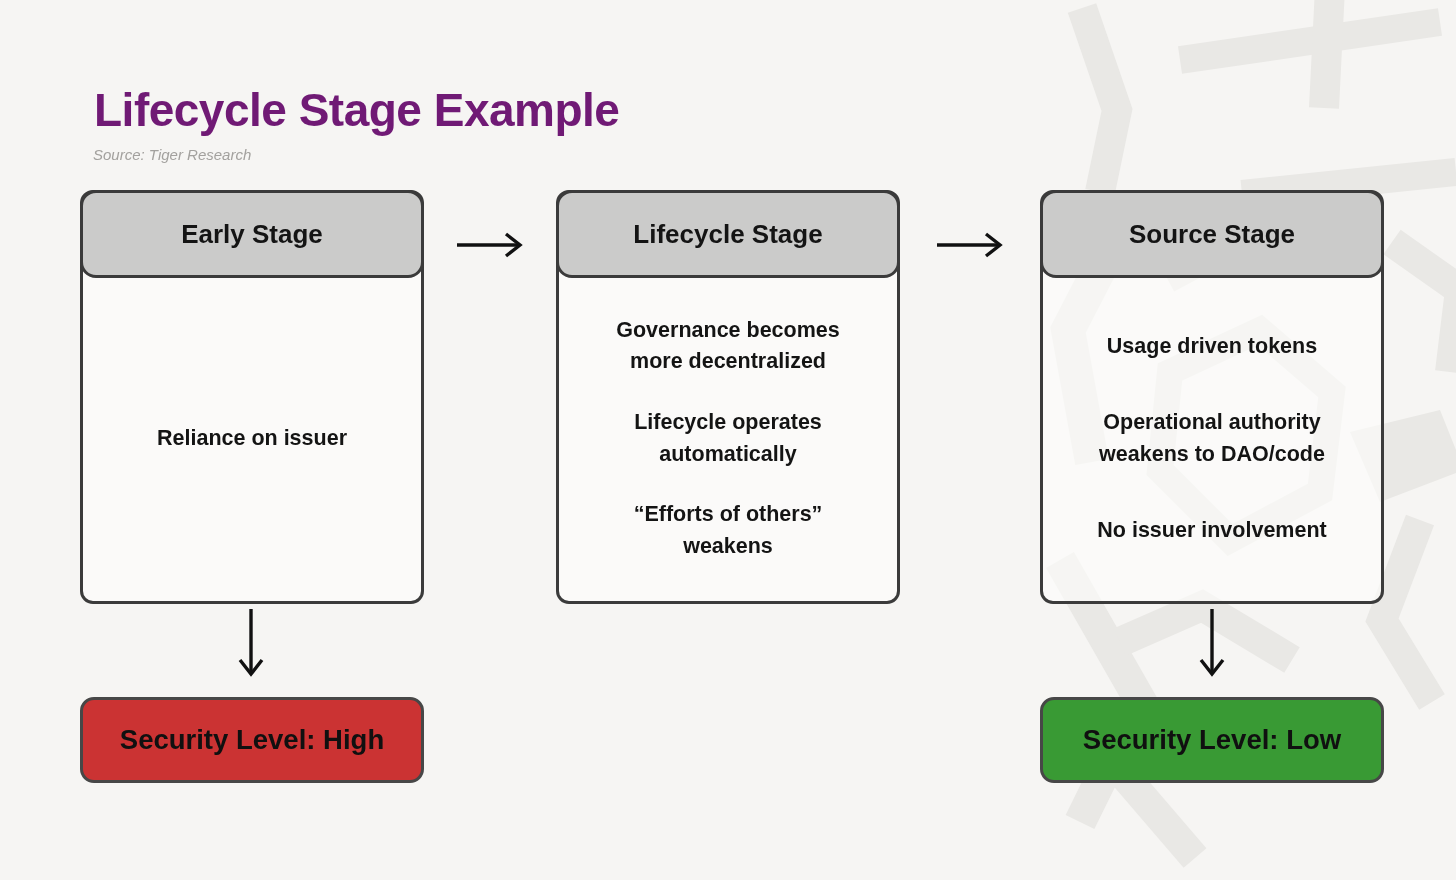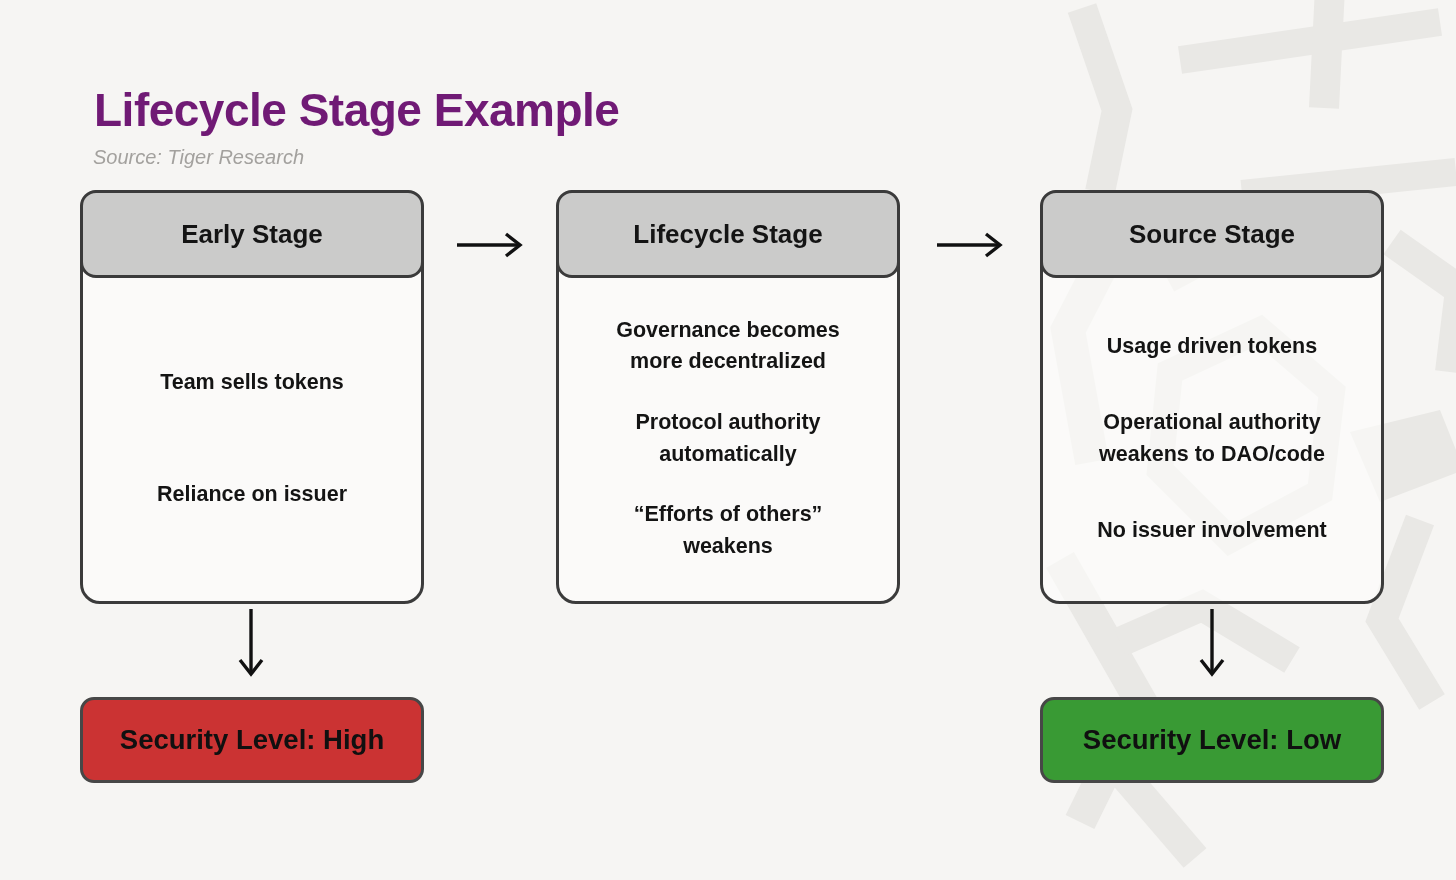--- a/index.html
+++ b/index.html
@@ -34,34 +34,34 @@
     line-height: 1.05;
     font-weight: 700;
     letter-spacing: -0.5px;
     color: #701a75;
     z-index: 2;
   }
   .source-caption {
     position: absolute;
     left: 93px;
     top: 146px;
-    font-size: 20px;
+    font-size: 15px;
     font-style: italic;
     color: #a3a19e;
     z-index: 2;
   }
   
   .stage {
     position: absolute;
     top: 190px;
     width: 344px;
     height: 414px;
     box-sizing: border-box;
     border: 3px solid #3b3b3b;
-    border-radius: 20px;
+    border-radius: 13px;
     background: rgba(253, 253, 252, 0.62);
     z-index: 1;
   }
   .stage-early   { left: 80px; }
   .stage-transition { left: 556px; }
   .stage-mature  { left: 1040px; }
   .stage-header {
     position: absolute;
     top: -3px;
     left: -3px;
@@ -152,37 +152,36 @@
   </svg>
 
   <h1 class="page-title">Lifecycle Stage Example</h1>
   <div class="source-caption">Source: Tiger Research</div>
 
   <div class="stage stage-early">
     <div class="stage-header">
       <span>Early Stage</span>
     </div>
     <div class="stage-body">
-      <div class="stage-item">Team sells tokens</div>
       <div class="stage-item">Reliance on issuer</div>
     </div>
   </div>
 
   <svg class="arrow arrow-right-1" width="72" height="28" viewBox="0 0 72 28" aria-hidden="true">
     <line x1="1" y1="14" x2="62" y2="14" stroke="#111" stroke-width="3.4"></line>
     <polyline points="50,3 64,14 50,25" fill="none" stroke="#111" stroke-width="3.4"></polyline>
   </svg>
 
   <div class="stage stage-transition">
     <div class="stage-header">
       <span>Lifecycle Stage</span>
     </div>
     <div class="stage-body">
       <div class="stage-item">Governance becomes more decentralized</div>
-      <div class="stage-item">Protocol authority automatically</div>
+      <div class="stage-item">Lifecycle operates automatically</div>
       <div class="stage-item">“Efforts of others” weakens</div>
     </div>
   </div>
 
   <svg class="arrow arrow-right-2" width="72" height="28" viewBox="0 0 72 28" aria-hidden="true">
     <line x1="1" y1="14" x2="62" y2="14" stroke="#111" stroke-width="3.4"></line>
     <polyline points="50,3 64,14 50,25" fill="none" stroke="#111" stroke-width="3.4"></polyline>
   </svg>
 
   <div class="stage stage-mature">

